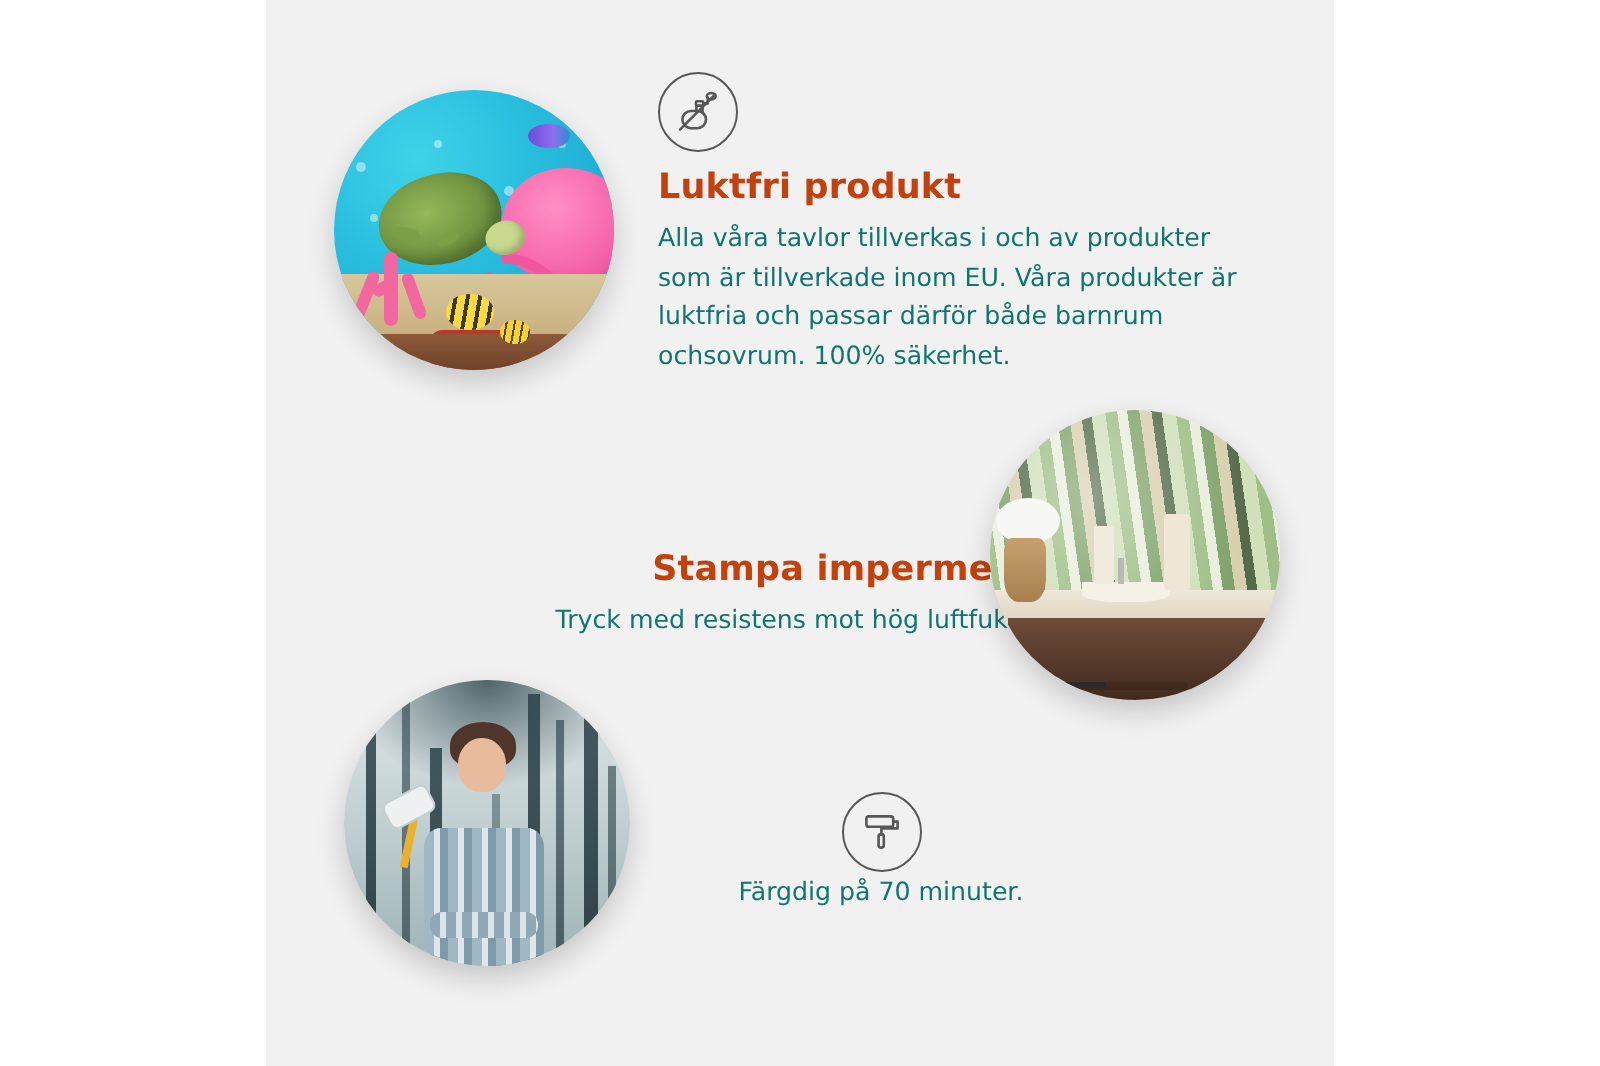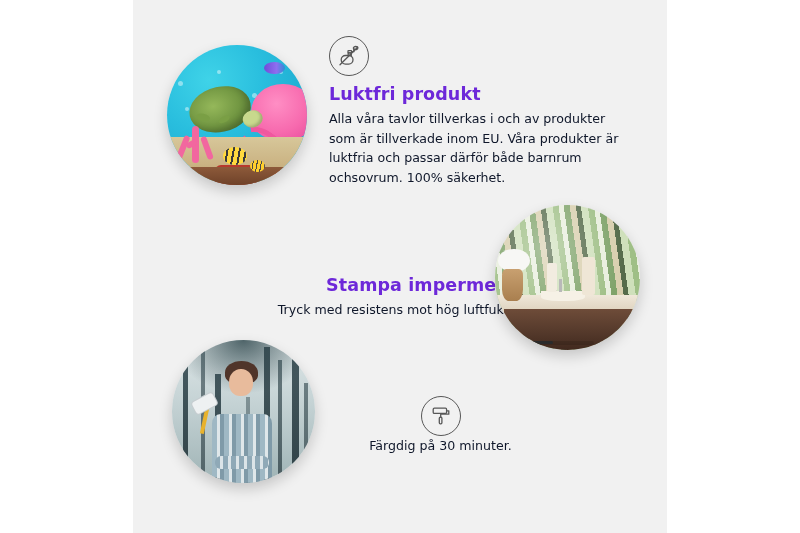--- a/index.html
+++ b/index.html
@@ -240,28 +240,28 @@
     width: 40px; height: 40px; border-radius:50%;
     border: 1.5px solid #575757;
     display:flex; align-items:center; justify-content:center;
     box-sizing:border-box;
   }
   .icon-circle svg{ display:block; }
 
   .f-title{
     font-size: 17.5px;
     font-weight: 700;
-    color: #6d28d9;
+    color: #c2410c;
     letter-spacing: .1px;
     margin: 8px 0 5px 0;
     line-height: 1.15;
   }
   .f-desc{
     font-size: 12.6px;
-    color: #0f172a;
+    color: #0f766e;
     line-height: 1.55;
     margin: 0;
   }
 
   
   #feature-odorless { left: 196px; top: 36px; width: 300px; text-align: left; }
   #feature-odorless .icon-circle { margin-left: 0; }
 
   
   #feature-waterproof { left: 60px; top: 228px; width: 352px; text-align: right; }
@@ -391,17 +391,17 @@
       <div class="icon-circle">
         <svg width="26" height="26" viewBox="0 0 26 26" fill="none" stroke="#575757" stroke-width="1.3" stroke-linecap="round" stroke-linejoin="round">
 
           <rect x="5.2" y="5.2" width="13.4" height="5.2" rx="1.2"></rect>
 
           <path d="M18.6 7.8h2.2v3.4h-8.1v3.0"></path>
 
           <rect x="11.3" y="14.2" width="2.6" height="6.6" rx="1.0"></rect>
         </svg>
       </div>
-      <div class="f-desc">Färgdig på 30 minuter.</div>
+      <div class="f-desc">Färgdig på 70 minuter.</div>
     </div>
 
   </div>
 </div>
 
 </body></html>

